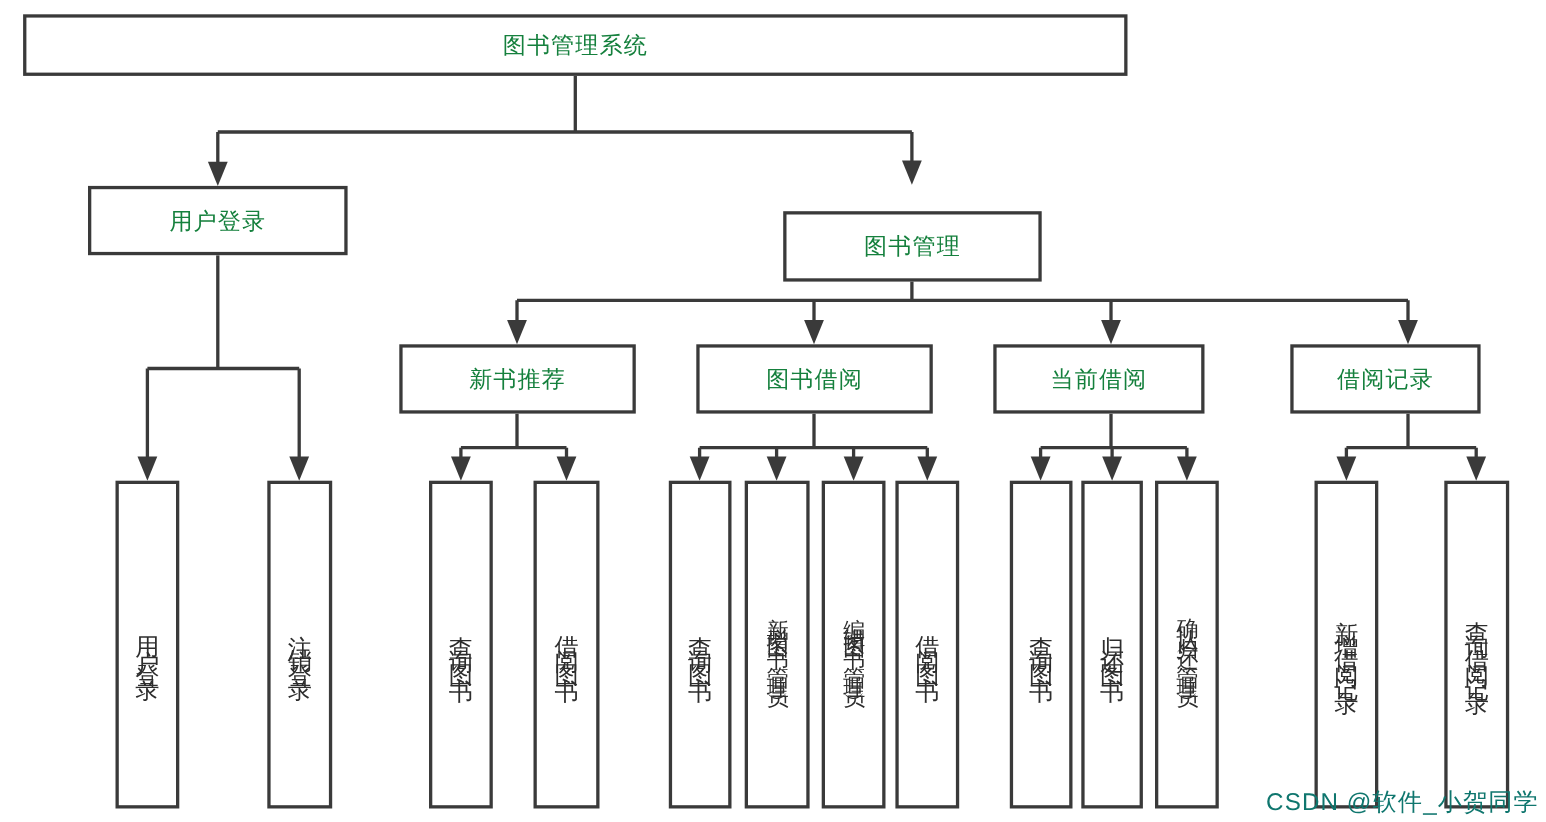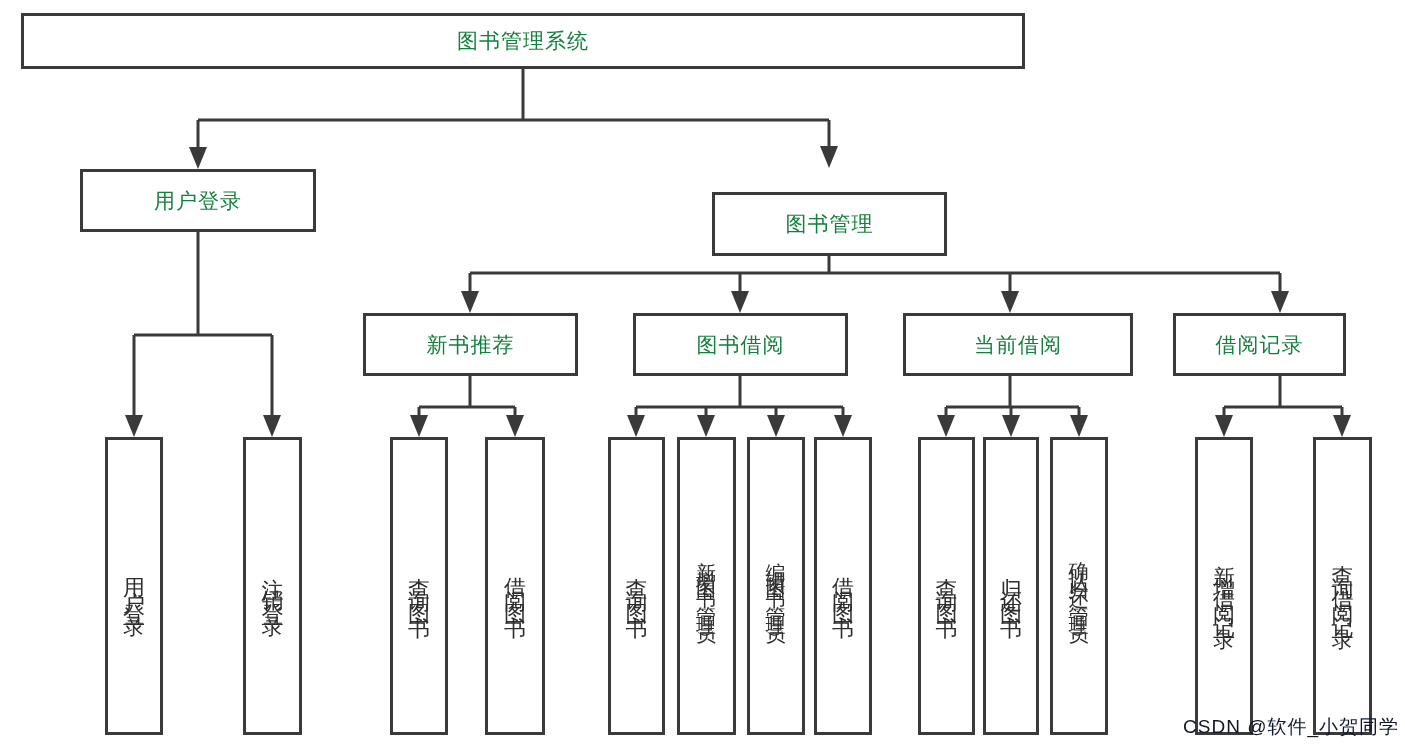--- a/index.html
+++ b/index.html
@@ -49,22 +49,22 @@
     white-space: nowrap;
   }
   .vbox.long span {
     font-size: 20px;
     letter-spacing: 9px;
   }
   #watermark {
     position: absolute;
     right: 6px;
     top: 714px;
-    font-size: 19px;
-    color: #0f172a;
+    font-size: 22px;
+    color: #0f766e;
     letter-spacing: 1px;
   }
 </style>
 </head>
 <body>
 
 <div id="canvas">
 
   <svg id="connectors" viewBox="0 0 1405 747" xmlns="http://www.w3.org/2000/svg">
     <g stroke="#3a3a3a" stroke-width="3" fill="none">
@@ -106,21 +106,21 @@
     </g>
   </svg>
 
   <div class="hbox" style="left:21px; top:13px; width:1004px; height:56px;">图书管理系统</div>
 
   <div class="hbox" style="left:80px; top:169px; width:236px; height:63px;">用户登录</div>
   <div class="hbox" style="left:712px; top:168px; width:235px; height:64px;margin-top:24px;">图书管理</div>
 
   <div class="hbox" style="left:633px; top:313px; width:215px; height:63px;">图书借阅</div>
   <div class="hbox" style="left:363px; top:313px; width:215px; height:63px;">新书推荐</div>
-  <div class="hbox" style="left:903px; top:313px; width:230px; height:63px;">当前借阅</div>
+  <div class="hbox" style="left:903px; top:313px; width:192px; height:63px;">当前借阅</div>
   <div class="hbox" style="left:1173px; top:313px; width:173px; height:63px;">借阅记录</div>
 
   <div class="vbox" style="left:105px; width:58px;">
     <span>用户登录</span>
   </div>
   <div class="vbox" style="left:243px; width:59px;">
     <span>注销登录</span>
   </div>
 
   <div class="vbox" style="left:390px; width:58px;">

